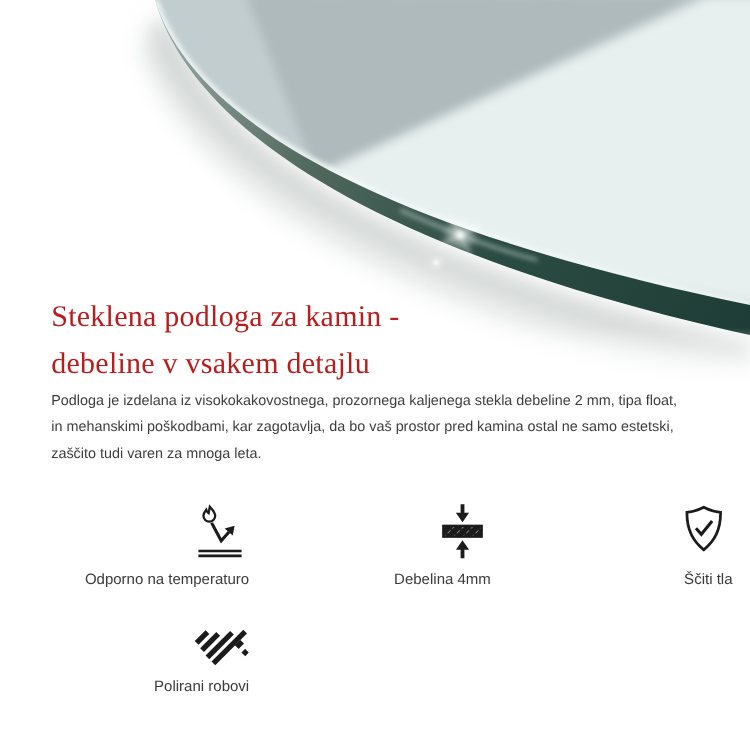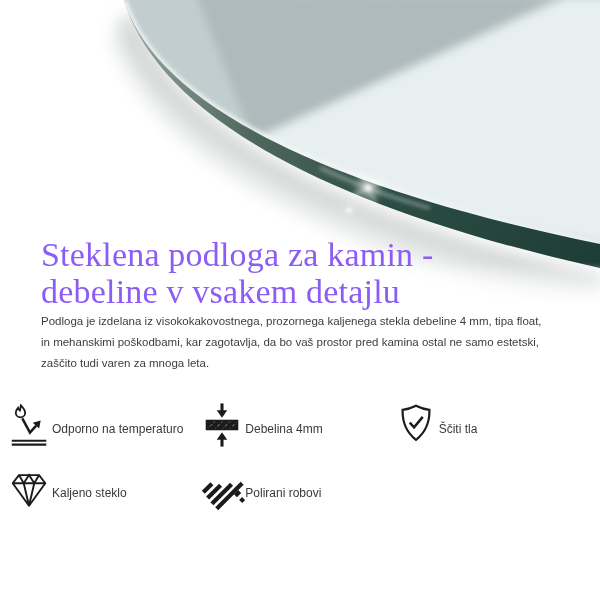--- a/index.html
+++ b/index.html
@@ -4,33 +4,33 @@
 <style>
   html,body{margin:0;padding:0;background:#ffffff;}
   .page{
     position:relative;width:600px;height:600px;background:#ffffff;overflow:hidden;
     font-family:"Liberation Sans",sans-serif;
   }
   .hero{position:absolute;top:0;left:0;}
   .title{
     position:absolute;left:41px;top:236px;margin:0;
     font-family:"Liberation Serif",serif;font-weight:400;
-    font-size:34px;line-height:37px;color:#8b5cf6;letter-spacing:0.2px;
+    font-size:24px;line-height:37px;color:#b91c1c;letter-spacing:0.2px;
   }
   .title span{display:block;}
   .intro{
     position:absolute;left:41px;top:311px;
     font-size:11.5px;line-height:20.8px;color:#3d3d3d;
   }
   .intro div{white-space:nowrap;}
   .features{
     position:absolute;left:6px;top:402px;width:580px;
     display:grid;grid-template-columns:repeat(3,1fr);row-gap:18px;
   }
-  .feature{display:flex;flex-direction:row;align-items:center;}
+  .feature{display:flex;flex-direction:column;align-items:flex-end;}
   .feature .icon-box{height:46px;display:flex;align-items:flex-end;justify-content:center;}
   .feature .label{margin-top:8px;font-size:12px;line-height:14px;color:#3a3a3a;}
   .fi{stroke:#1b1b1b;fill:none;stroke-width:2.2;}
 </style>
 </head>
 <body>
 
 <div class="page">
 
   <svg class="hero" width="600" height="320" viewBox="0 0 600 320" aria-hidden="true">
@@ -90,21 +90,21 @@
 
     <rect x="0" y="258" width="600" height="62" fill="url(#fadeW)"></rect>
   </svg>
 
   <h1 class="title">
     <span>Steklena podloga za kamin -</span>
     <span>debeline v vsakem detajlu</span>
   </h1>
 
   <div class="intro">
-    <div>Podloga je izdelana iz visokokakovostnega, prozornega kaljenega stekla debeline 4 mm, tipa float,</div>
+    <div>Podloga je izdelana iz visokokakovostnega, prozornega kaljenega stekla debeline 2 mm, tipa float,</div>
     <div>in mehanskimi poškodbami, kar zagotavlja, da bo vaš prostor pred kamina ostal ne samo estetski,</div>
     <div>zaščito tudi varen za mnoga leta.</div>
   </div>
 
   <div class="features">
 
     <div class="feature">
       <div class="icon-box">
         <svg width="46" height="46" viewBox="0 0 48 48" class="fi">
           <path d="M6 40.5 H42"></path>
@@ -139,33 +139,20 @@
     <div class="feature">
       <div class="icon-box">
         <svg width="46" height="46" viewBox="0 0 48 48" class="fi">
           <path d="M24 4 C28.5 6.3 33 7.8 38 8.2 C38.3 20.5 33.8 31.8 24 39.5 C14.2 31.8 9.7 20.5 10 8.2 C15 7.8 19.5 6.3 24 4 Z" stroke-width="2.3"></path>
           <path d="M17.5 21.5 L22 26.5 L31 15.5" stroke-width="2.6"></path>
         </svg>
       </div>
       <div class="label">Ščiti tla</div>
     </div>
 
-    <div class="feature">
-      <div class="icon-box">
-        <svg width="46" height="46" viewBox="0 0 48 48" class="fi">
-          <g stroke-width="2">
-            <path d="M13.5 9.5 H34.5 L41 18 L24 41.5 L7 18 Z" stroke-linejoin="round"></path>
-            <path d="M7 18 H41"></path>
-            <path d="M13.5 9.5 L18.5 18 L24 9.5 L29.5 18 L34.5 9.5"></path>
-            <path d="M18.5 18 L24 41.5 L29.5 18"></path>
-          </g>
-        </svg>
-      </div>
-      <div class="label">Kaljeno steklo</div>
-    </div>
 
     <div class="feature">
       <div class="icon-box">
         <svg width="46" height="46" viewBox="0 0 48 48" class="fi">
           <g stroke-width="4.4" stroke-linecap="butt">
             <path d="M4.5 27.5 L13.5 18.5"></path>
             <path d="M9 33.5 L22.5 20"></path>
             <path d="M13.5 39.5 L34 19"></path>
             <path d="M18.5 44.5 L45 18"></path>
             <path d="M38 31 L42.5 26.5"></path>

